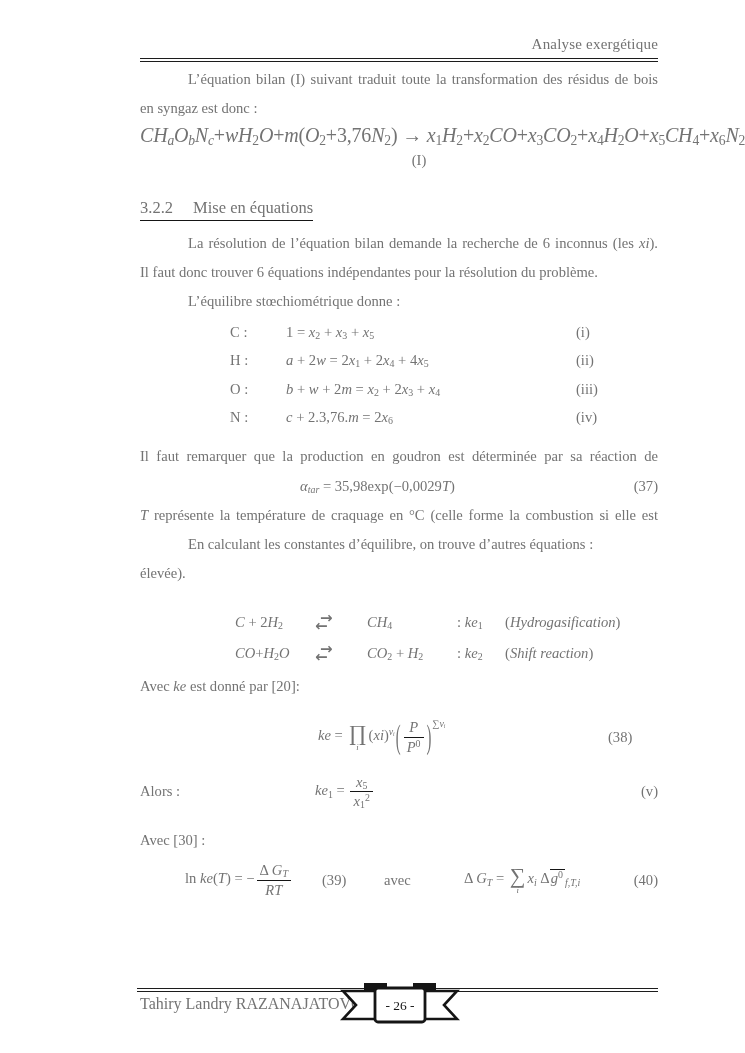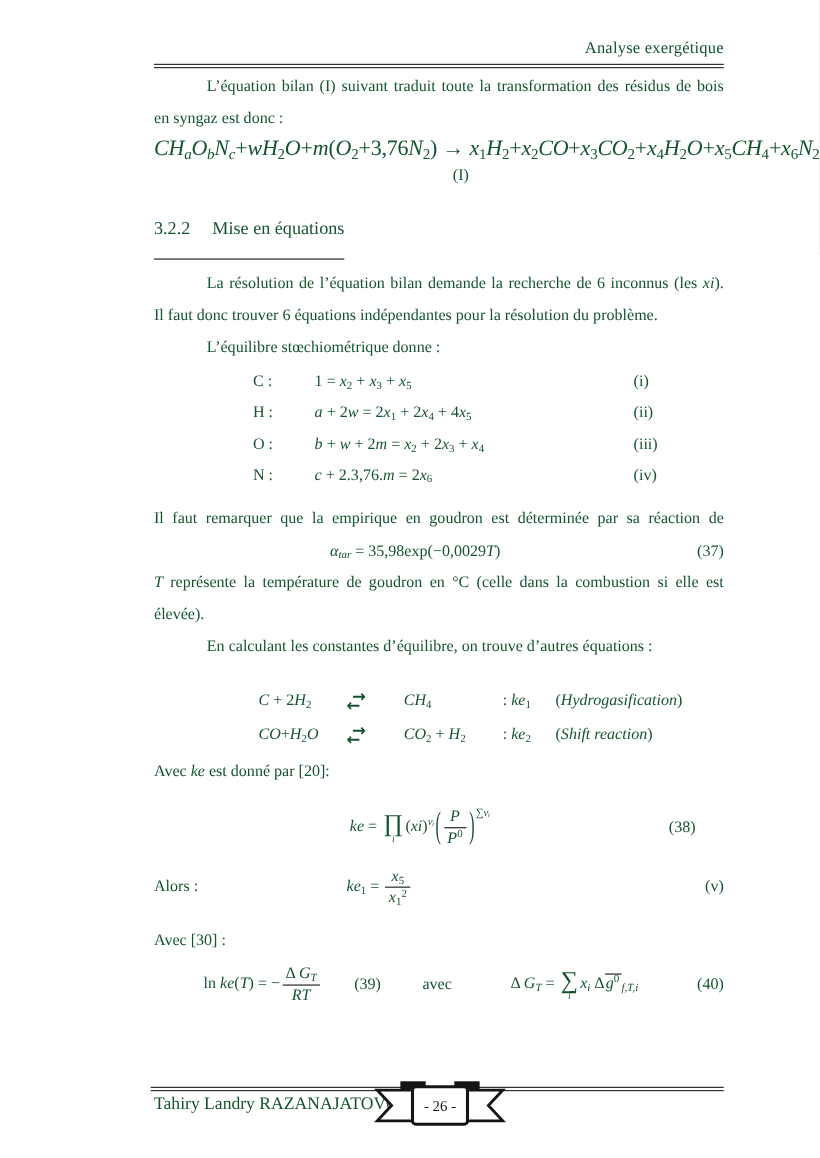--- a/index.html
+++ b/index.html
@@ -1,17 +1,17 @@
 <!DOCTYPE html>
 <html><head>
 <meta charset="utf-8">
 <style>
   html,body{margin:0;padding:0;background:#e8e8e8;}
   .page{position:relative;width:745px;height:1053px;margin:0 auto;background:#ffffff;
-        font-family:"Liberation Serif","DejaVu Serif",serif;color:#14532d;overflow:hidden;}
+        font-family:"Liberation Serif","DejaVu Serif",serif;color:#737373;overflow:hidden;}
   .content{padding:0 87px 0 140px;}
 
   
   .hdr{padding-top:36px;text-align:right;font-size:15px;letter-spacing:.2px;}
   .drule{margin-top:5px;height:2px;border-top:1.7px solid #1c1c1c;border-bottom:1px solid #1c1c1c;}
 
   
   .para{font-size:14.6px;line-height:29px;}
   .jl{text-align:justify;text-align-last:justify;}
   .ll{text-align:left;}
@@ -34,21 +34,21 @@
   .bigpar{display:inline-block;transform:scaleY(2.3);padding:0 1px;font-weight:300;}
   .psup{vertical-align:1.35em;font-size:.68em;}
   .ovl{display:inline-block;border-top:1.3px solid #151515;padding:1px 2px 0 1px;line-height:1.05;}
 
   
   .eqmain{margin-top:1px;font-size:20px;letter-spacing:-0.2px;}
   .eqlabelI{text-align:center;font-size:14.6px;line-height:27px;padding-left:40px;}
 
   
   .heading{margin-top:24px;font-size:16.5px;}
-  .heading .hu{display:inline-block;border-bottom:1.4px solid #151515;padding-bottom:17px;}
+  .heading .hu{display:inline-block;border-bottom:1.4px solid #151515;padding-bottom:2px;}
   .heading .hnum{margin-right:20px;}
 
   
   .stq{display:grid;grid-template-columns:90px 56px 1fr 82px;align-items:center;height:28.5px;font-size:14.6px;}
   .stq .el{font-style:normal;}
   .eqnum{font-style:normal;}
 
   
   .row37{display:grid;grid-template-columns:160px 1fr 50px;align-items:center;height:28px;font-size:14.6px;margin:1px 0;}
   .row37 .eqnum{text-align:right;}
@@ -128,33 +128,33 @@
       </div>
       <div class="stq">
         <span></span>
         <span class="el">N :</span>
         <span class="math"><span class="mi">c</span><span class="mr"> + 2.3,76.</span><span class="mi">m</span><span class="mr"> = 2</span><span class="mi">x</span><sub class="mr">6</sub></span>
         <span class="eqnum">(iv)</span>
       </div>
     </div>
 
     <div class="para" style="margin-top:10px">
-      <div class="jl">Il faut remarquer que la empirique en goudron est déterminée par sa réaction de</div>
+      <div class="jl">Il faut remarquer que la production en goudron est déterminée par sa réaction de</div>
     </div>
 
     <div class="row37">
       <span></span>
       <span class="math"><span class="mi">α</span><sub class="mi">tar</sub><span class="mr"> = 35,98exp(−0,0029</span><span class="mi">T</span><span class="mr">)</span></span>
       <span class="eqnum">(37)</span>
     </div>
 
     <div class="para">
-      <div class="jl"><span class="mi">T</span><span class="mr"> représente la température de goudron en °C (celle dans la combustion si elle est</span></div>
+      <div class="jl"><span class="mi">T</span><span class="mr"> représente la température de craquage en °C (celle forme la combustion si elle est</span></div>
+      <div class="ll ind">En calculant les constantes d’équilibre, on trouve d’autres équations :</div>
       <div class="ll">élevée).</div>
-      <div class="ll ind">En calculant les constantes d’équilibre, on trouve d’autres équations :</div>
     </div>
 
     <div style="margin-top:19px">
       <div class="rx">
         <span></span>
         <span class="math"><span class="mi">C</span><span class="mr"> + 2</span><span class="mi">H</span><sub class="mr">2</sub></span>
         <span class="revarr">
             <span>→</span>
             <span>←</span>
           </span>

